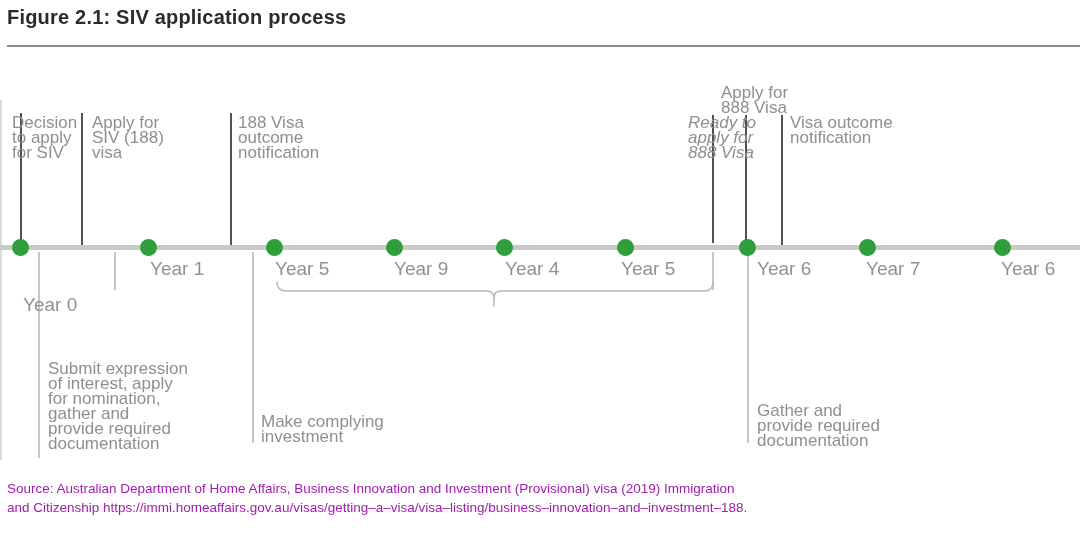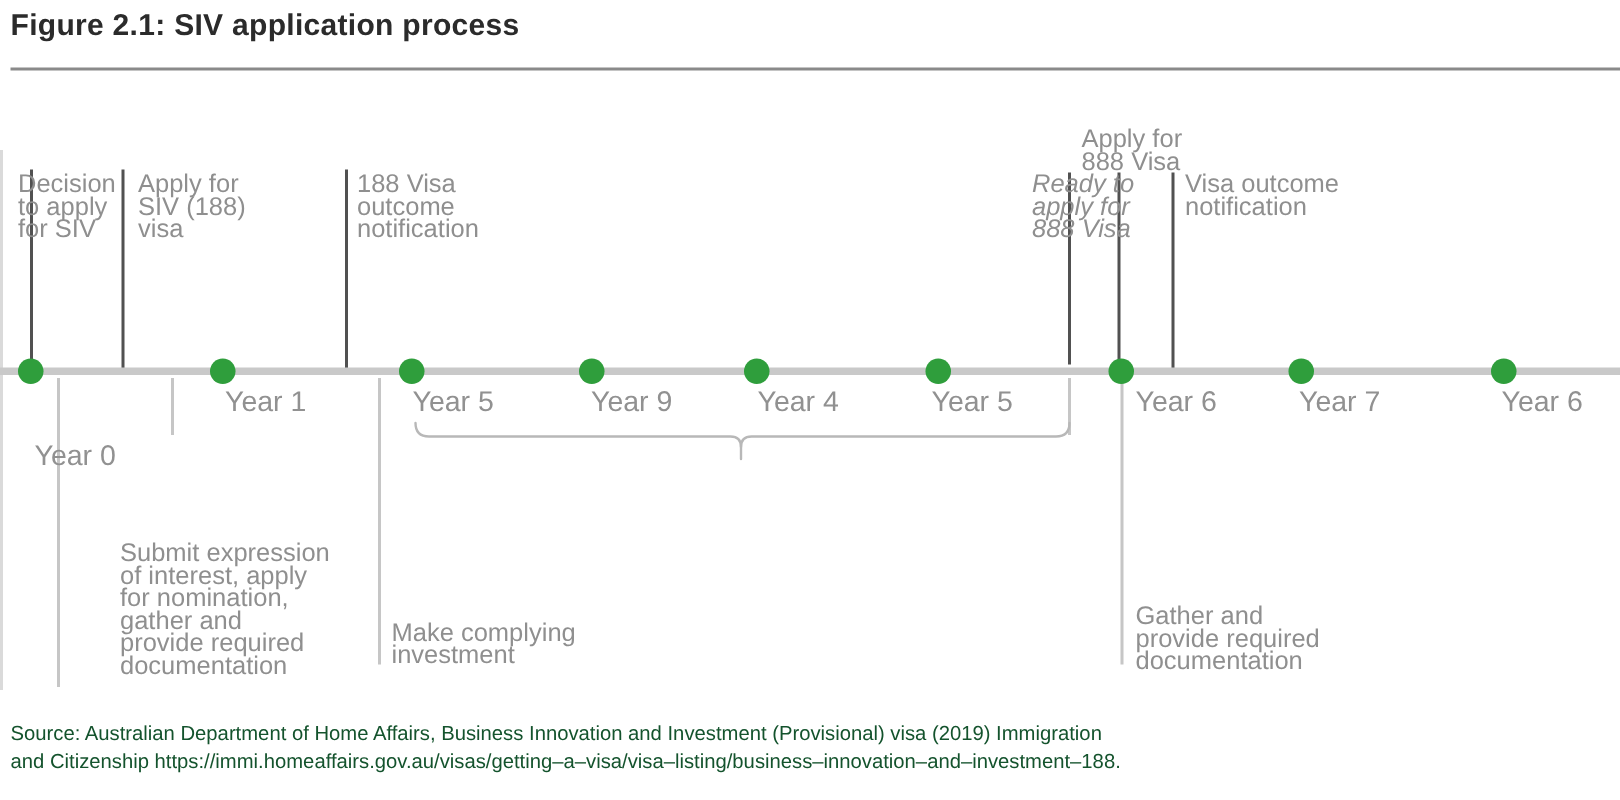--- a/index.html
+++ b/index.html
@@ -83,21 +83,21 @@
   }
   .lbl.center { text-align: center; }
   .bracket-svg { position: absolute; left: 270px; top: 277px; }
   .source-note {
     position: absolute;
     left: 7px;
     top: 480px;
     margin: 0;
     font-size: 13.5px;
     line-height: 18.5px;
-    color: #14532d;
+    color: #a21caf;
     white-space: pre-line;
   }
 </style>
 </head>
 <body>
 
 <div id="stage">
 
   <h1 class="figure-title">Figure 2.1: SIV application process</h1>
   <div class="title-rule"></div>
@@ -153,21 +153,21 @@
 outcome
 notification</div>
   <div class="lbl" style="left:688px; top:115px;font-style:italic;">Ready to
 apply for
 888 Visa</div>
   <div class="lbl" style="left:721px; top:85px;">Apply for
 888 Visa</div>
   <div class="lbl" style="left:790px; top:115px;">Visa outcome
 notification</div>
 
-  <div class="lbl" style="left:48px; top:361px;margin-left:32px;">Submit expression
+  <div class="lbl" style="left:48px; top:361px;">Submit expression
 of interest, apply
 for nomination,
 gather and
 provide required
 documentation</div>
   <div class="lbl" style="left:261px; top:414px;">Make complying
 investment</div>
   <div class="lbl" style="left:757px; top:403px;">Gather and
 provide required
 documentation</div>

